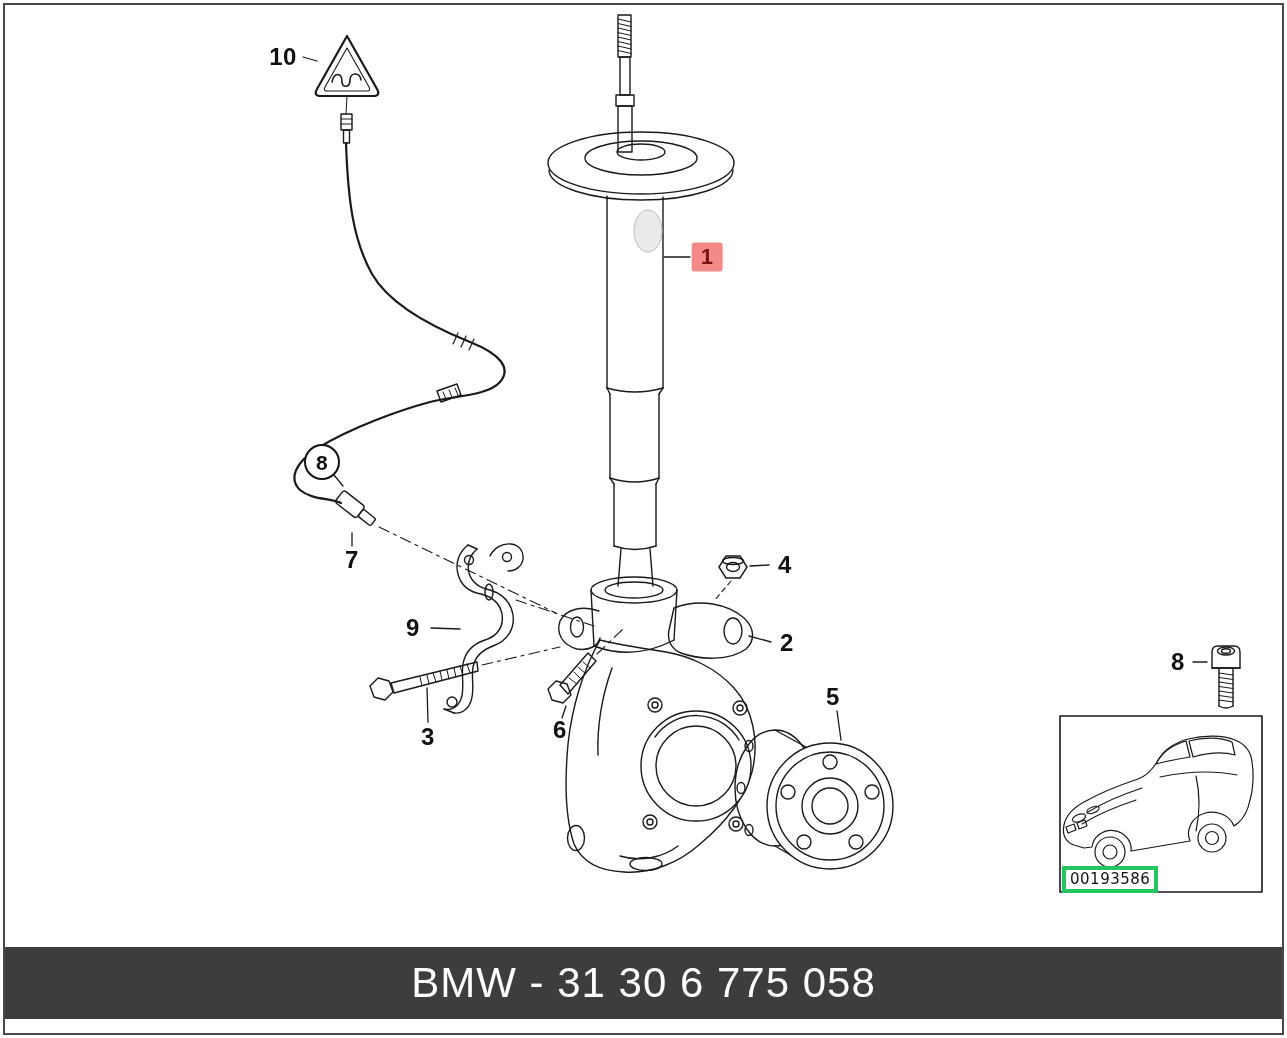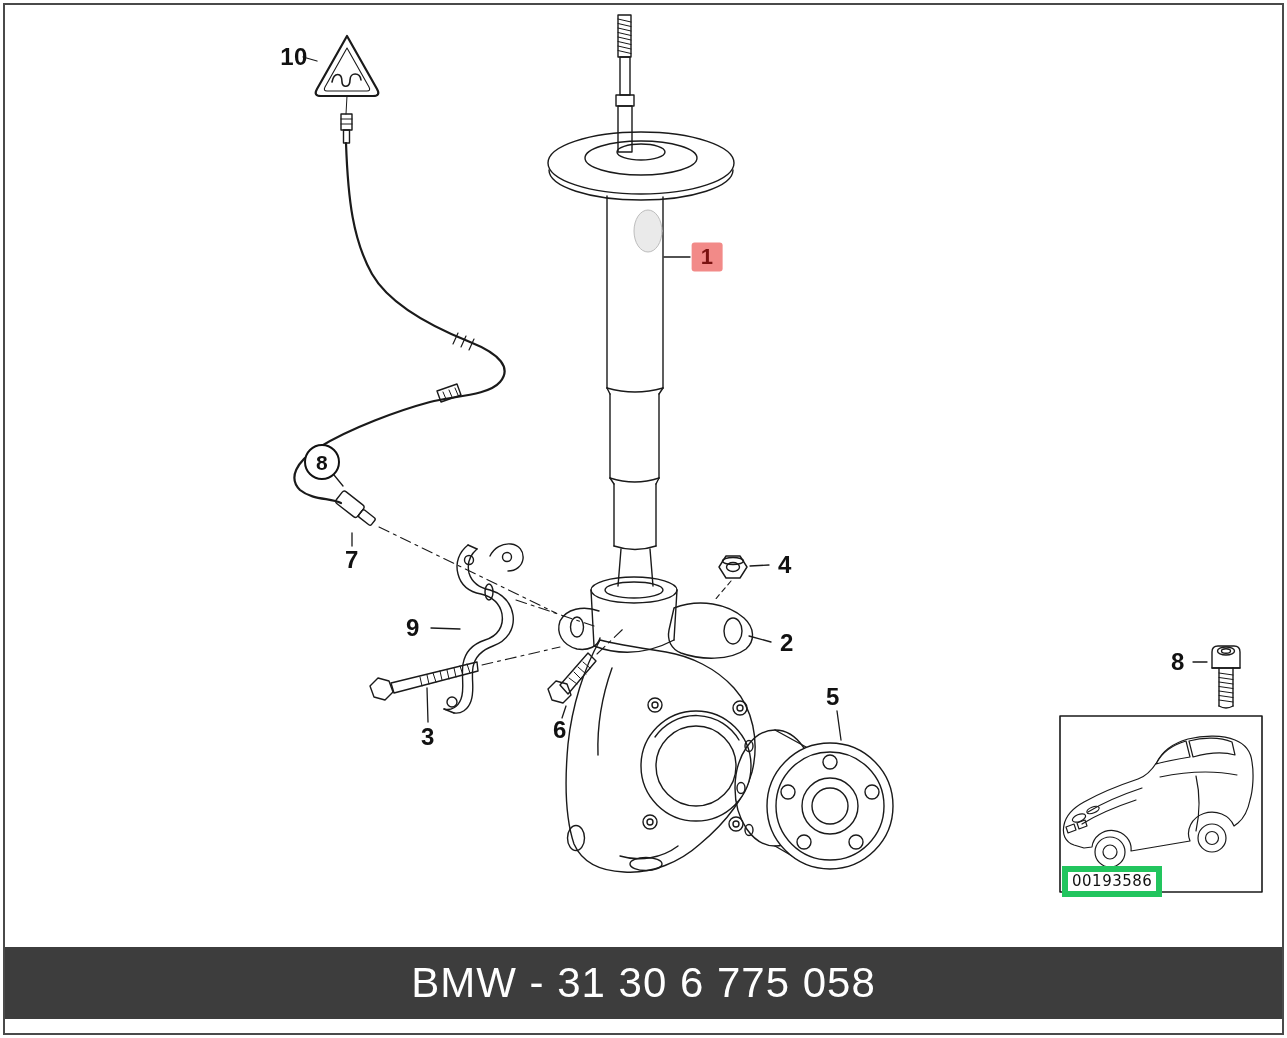--- a/index.html
+++ b/index.html
@@ -23,21 +23,21 @@
     width:36px; height:36px; border:2px solid #111; border-radius:50%;
     background:#fff; display:flex; align-items:center; justify-content:center;
     font-size:21px;
   }
   .callout.red {
     background:var(--highlight-bg,#f28a88); color:var(--highlight-text,#7a1210);
     padding:3px 9px 4px; border-radius:3px; font-size:22px;
   }
   .inset-number {
     position:absolute; left:1062px; top:866px; z-index:10;
-    background:#fff; border:6px solid #22c55e; padding:0 4px;
+    background:#fff; border:4px solid #22c55e; padding:0 4px;
     font-size:15px; line-height:19px; letter-spacing:0.5px;
     font-family:"DejaVu Sans","Liberation Sans",sans-serif;
   }
   .banner {
     position:absolute; left:5px; right:5px; top:947px; height:72px; z-index:5;
     background:var(--banner-bg,#3d3d3d); color:var(--banner-text,#ffffff);
     display:flex; align-items:center; justify-content:center; 
     font-size:42px; letter-spacing:1px; white-space:nowrap;
   }
 </style>
@@ -203,21 +203,21 @@
     <path d="M1193,757 L1189,741 C1203,737 1220,737 1232,742 L1235,755 C1222,751 1207,753 1193,757 Z"></path>
     <path d="M1160,777 C1184,772 1212,770 1237,775"></path>
     <path d="M1196,776 C1200,794 1200,813 1196,831"></path>
     <path d="M1088,812 C1104,802 1124,794 1142,788 M1082,824 C1098,814 1118,806 1136,800"></path>
     <ellipse cx="1079" cy="818" rx="7" ry="3.5" transform="rotate(-22 1079 818)"></ellipse>
     <ellipse cx="1093" cy="810" rx="6.5" ry="3" transform="rotate(-22 1093 810)"></ellipse>
     <path d="M1066,827 l8,-3 l2,6 l-8,3 Z M1077,823 l8,-3 l2,6 l-8,3 Z"></path>
   </g>
 </svg>
 
-<div class="callout" style="left:283px; top:57px;margin-left:11px;">10</div>
+<div class="callout" style="left:283px; top:57px;">10</div>
 <div class="callout circle" style="left:322px; top:462px;">8</div>
 <div class="callout" style="left:352px; top:560px;">7</div>
 <div class="callout red" style="left:707px; top:257px;">1</div>
 <div class="callout" style="left:785px; top:565px;">4</div>
 <div class="callout" style="left:787px; top:643px;">2</div>
 <div class="callout" style="left:413px; top:628px;">9</div>
 <div class="callout" style="left:428px; top:737px;">3</div>
 <div class="callout" style="left:560px; top:730px;">6</div>
 <div class="callout" style="left:833px; top:697px;">5</div>
 <div class="callout" style="left:1178px; top:662px;">8</div>

